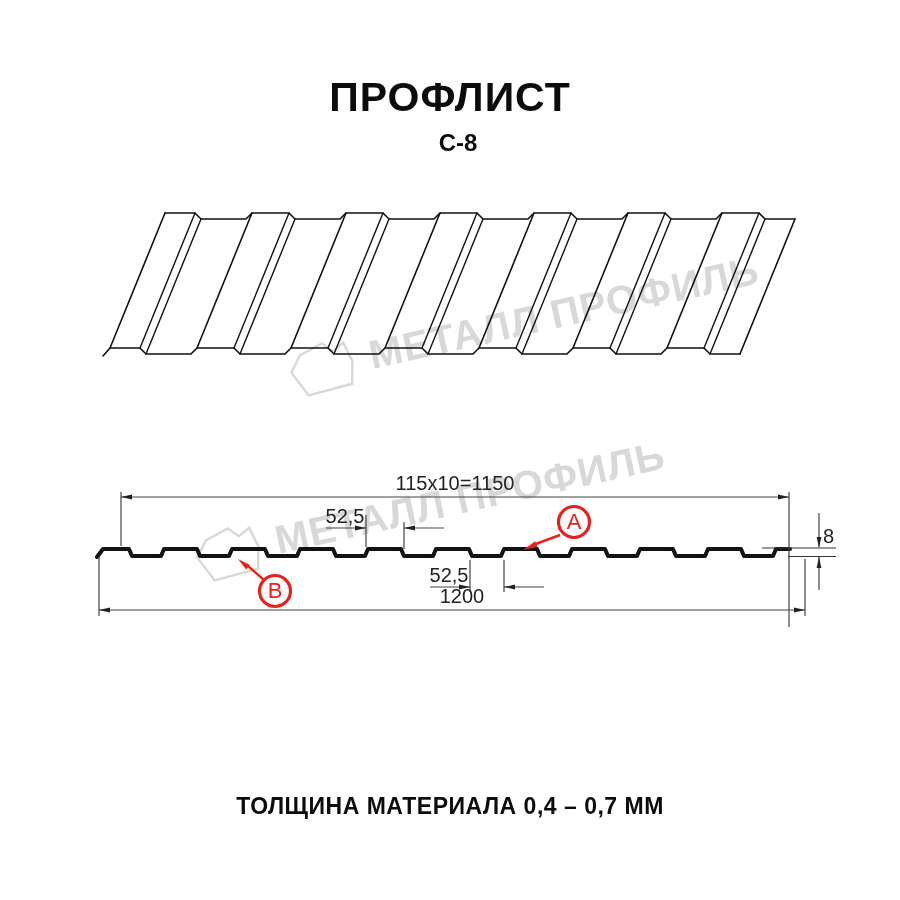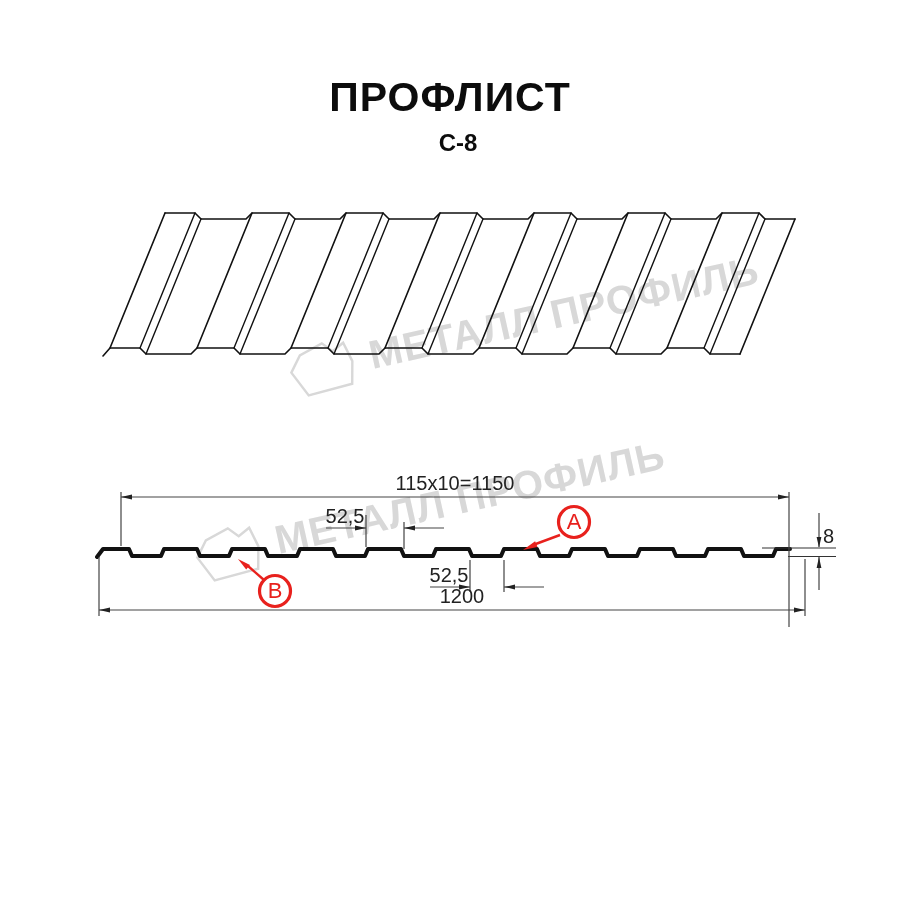--- a/index.html
+++ b/index.html
@@ -99,13 +99,14 @@
 
     <g>
       <path d="M264 580 L248 566" stroke="#e8211d" stroke-width="2.4" fill="none"></path>
       <path fill="#e8211d" d="M238 559 L250 564.9 L246.2 569.5 Z"></path>
       <circle cx="275" cy="591" r="15.5" fill="#fff" stroke="#e8211d" stroke-width="3.2"></circle>
       <text class="callout-letter" x="275" y="598" text-anchor="middle">B</text>
     </g>
 
   </svg>
 
+  <div class="footer-note">ТОЛЩИНА МАТЕРИАЛА 0,4 – 0,7 ММ</div>
 </div>
 
 </body></html>

